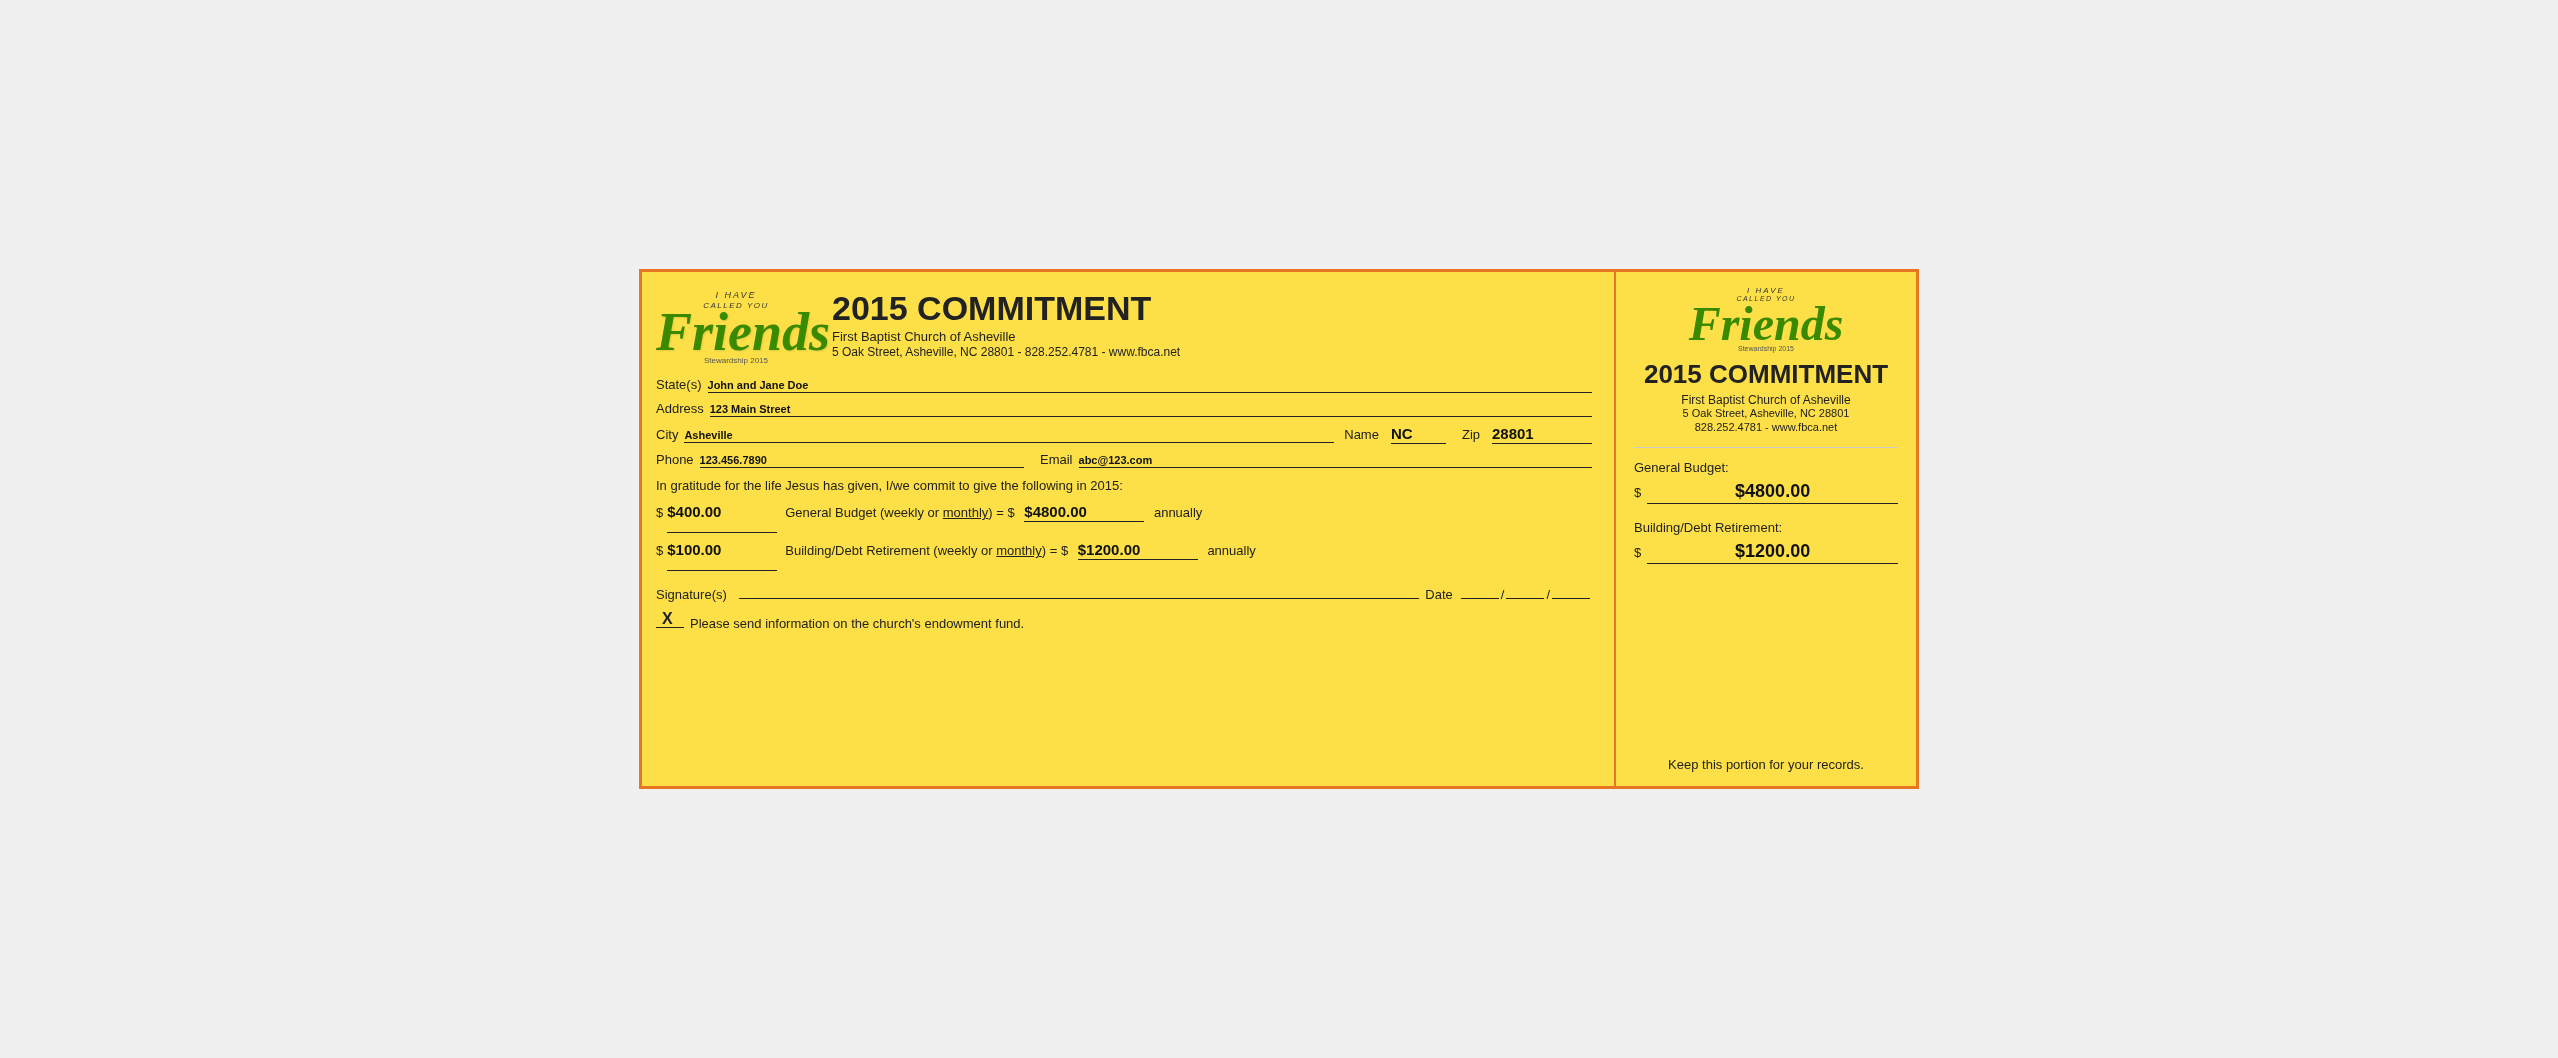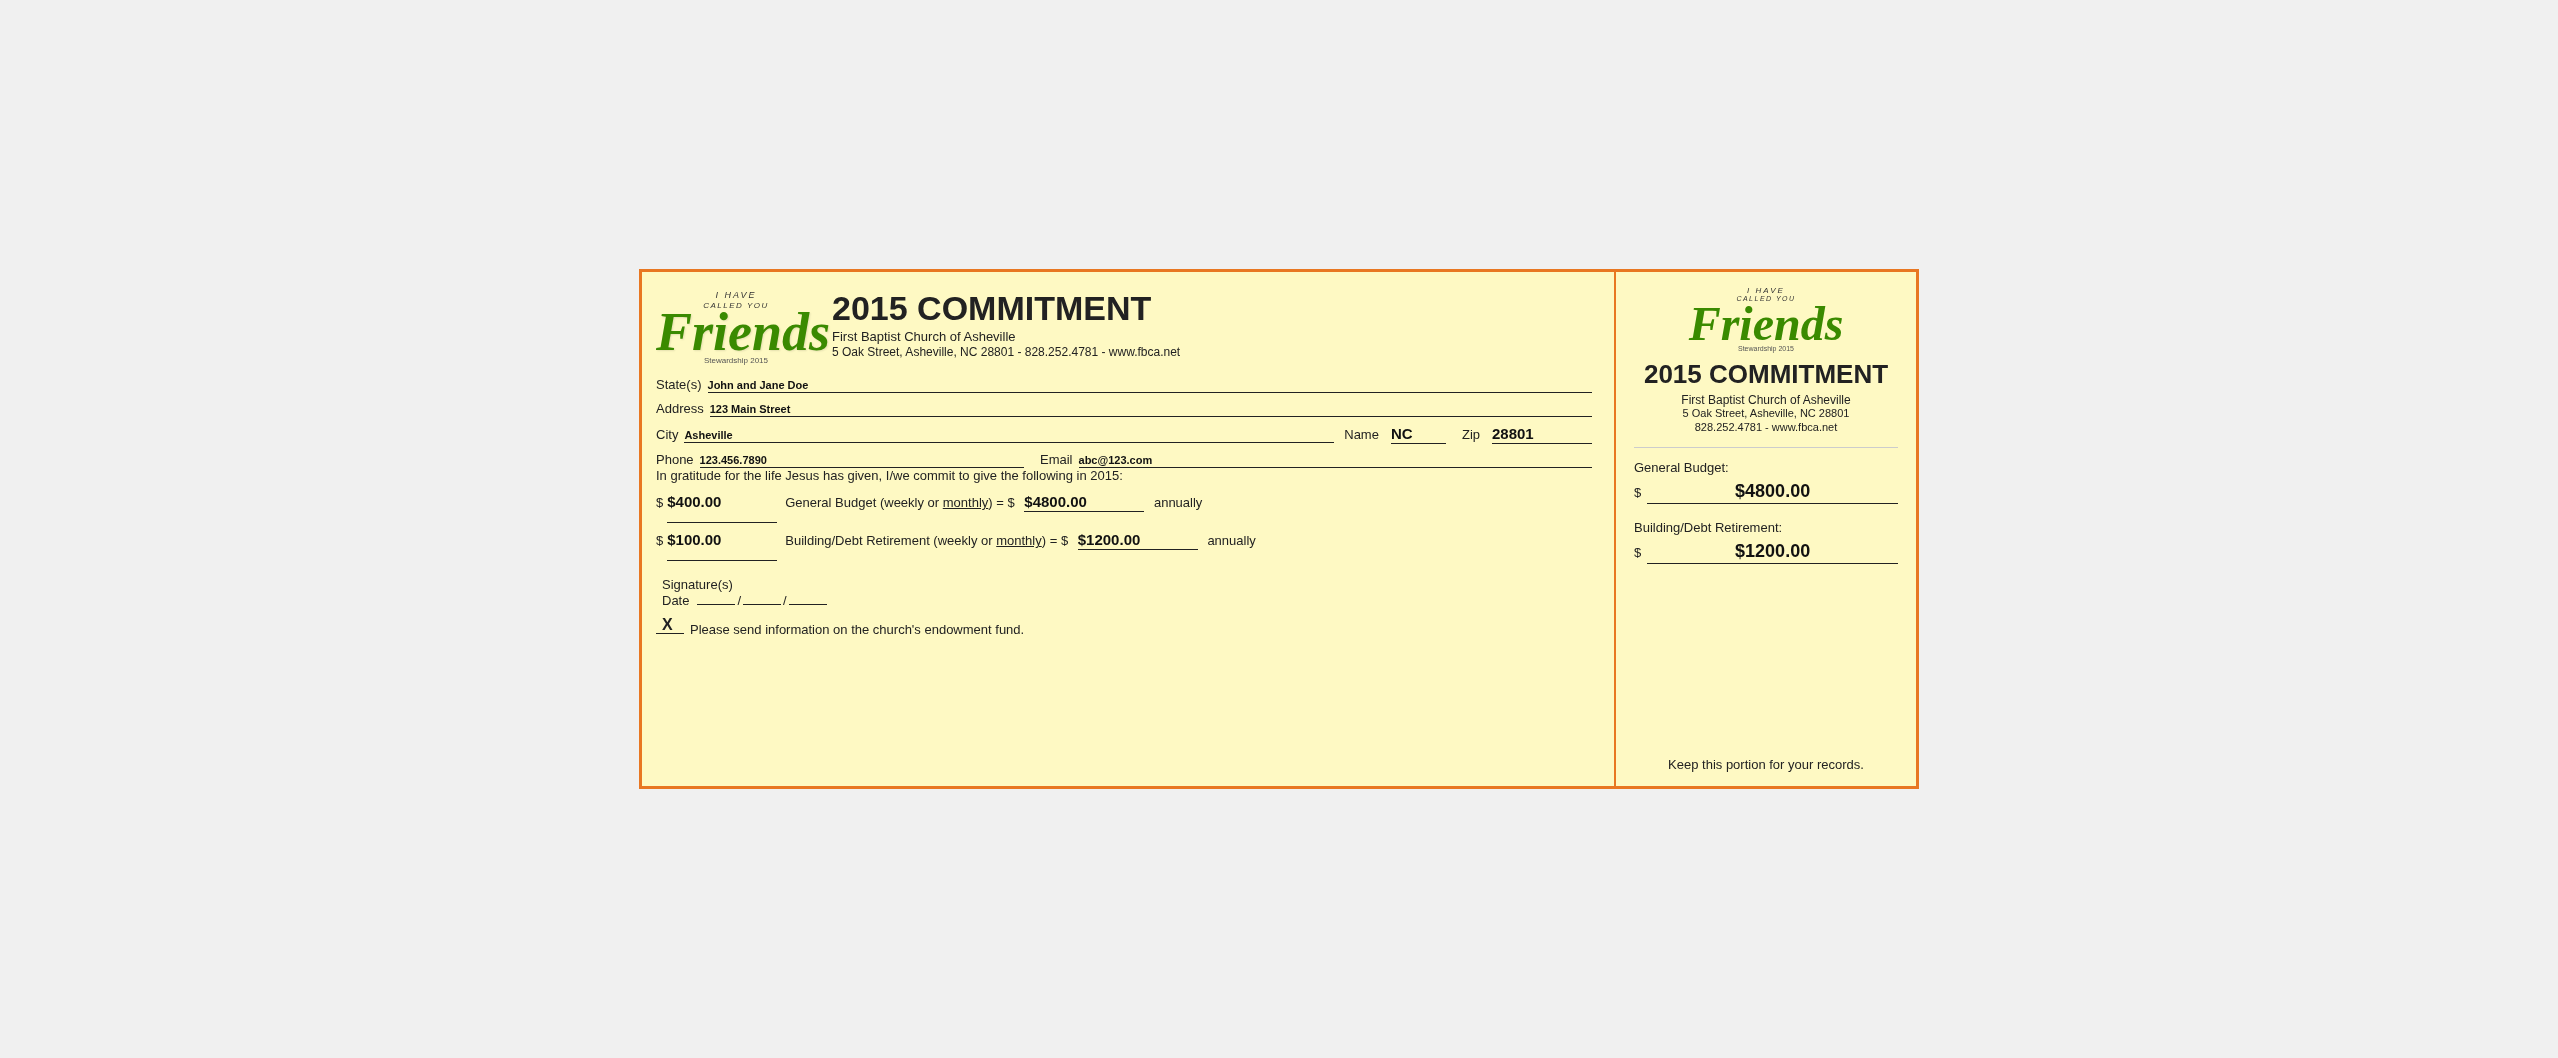--- a/index.html
+++ b/index.html
@@ -6,21 +6,21 @@
     body {
       background: #f0f0f0;
       font-family: Arial, sans-serif;
       display: flex;
       justify-content: center;
       align-items: center;
       min-height: 100vh;
       padding: 10px;
     }
     .page-wrapper {
-      background: #fef9c3;
+      background: #fde047;
       border: 3px solid #e87722;
       display: flex;
       width: 100%;
       max-width: 1280px;
       min-height: 520px;
     }
     
     .left-section {
       flex: 1;
       padding: 18px 22px 14px 14px;
@@ -148,20 +148,21 @@
       display: flex;
       align-items: baseline;
     }
     .zip-group {
       display: flex;
       align-items: baseline;
     }
     .phone-email-row {
       display: flex;
       align-items: flex-end;
+      margin-bottom: 10px;
       gap: 16px;
     }
     .phone-group {
       display: flex;
       align-items: baseline;
       flex: 1;
     }
     .email-group {
       display: flex;
       align-items: baseline;
@@ -215,21 +216,20 @@
     
     .signature-section {
       margin-top: 16px;
     }
     .sig-row {
       display: flex;
       align-items: baseline;
       margin-bottom: 10px;
       font-size: 13px;
       color: #222;
-      flex-direction: column;
     }
     .sig-line {
       border-bottom: 1.5px solid #222;
       flex: 1;
       margin: 0 6px;
     }
     .date-group {
       display: flex;
       align-items: baseline;
       white-space: nowrap;

